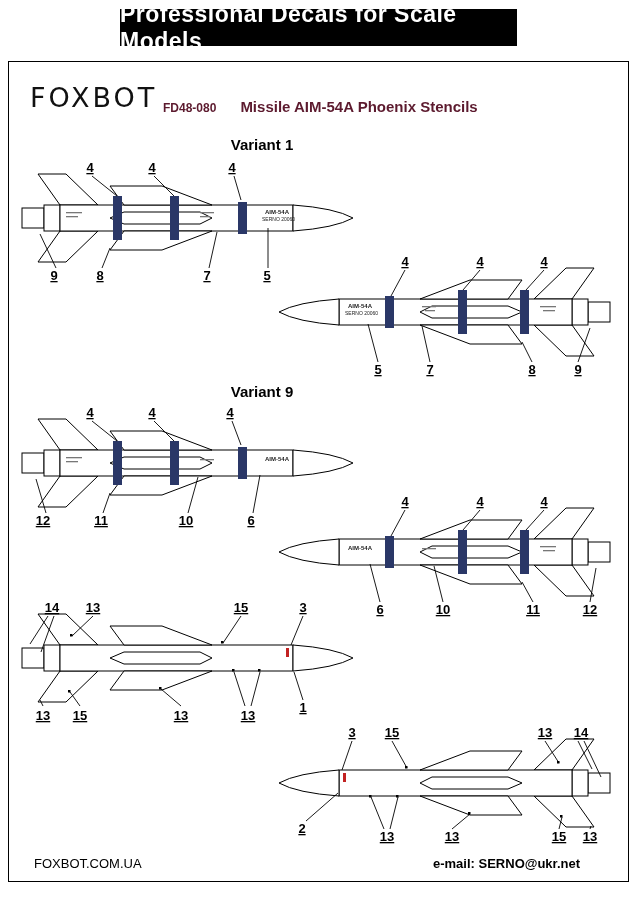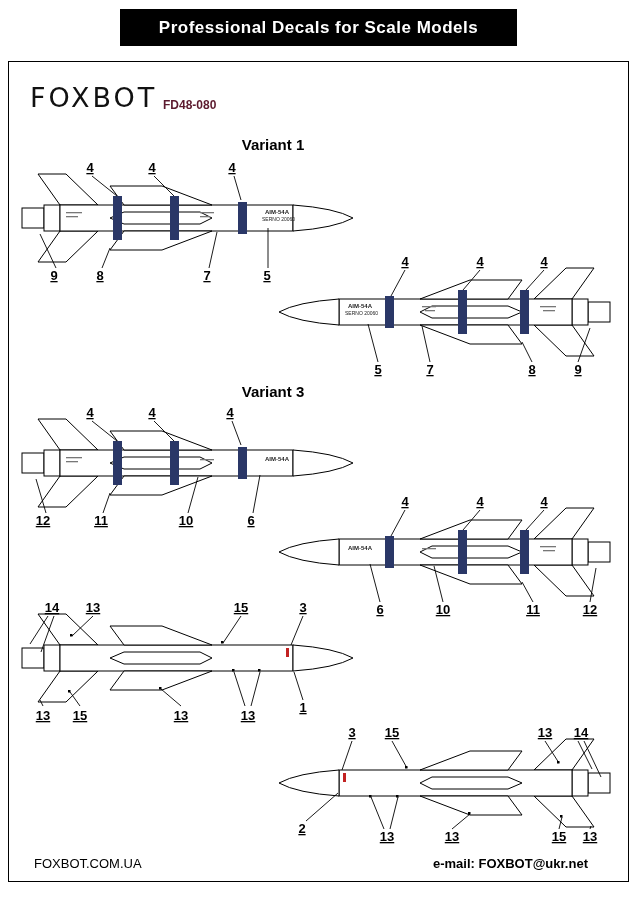--- a/index.html
+++ b/index.html
@@ -5,39 +5,39 @@
   * { margin:0; padding:0; box-sizing:border-box; }
   html,body { background:#ffffff; }
   body {
     width:637px; height:900px; position:relative;
     font-family:"Liberation Sans", sans-serif; color:#000;
     overflow:hidden;
   }
   .header-bar {
     position:absolute; left:120px; top:9px; width:397px; height:37px;
     background:#000; color:#fff; display:flex; align-items:center; justify-content:center;
-    font-size:17px; font-weight:bold; letter-spacing:0.5px;
+    font-size:23px; font-weight:bold; letter-spacing:0.5px;
   }
   .content-border {
     position:absolute; left:8px; top:61px; width:621px; height:821px;
     border:1px solid #000; background:#fff;
   }
   .logo {
     position:absolute; left:30px; top:82px;
     font-family:"DejaVu Sans", sans-serif; font-weight:normal;
     font-size:27px; letter-spacing:3px; color:#111;
   }
   .title-row {
     position:absolute; left:163px; top:98px;
     display:flex; align-items:flex-end; gap:24px; color:#5c1a2e;
   }
   .title-code { font-size:12px; font-weight:bold; }
   .title-main { font-size:15px; font-weight:bold; }
   .variant-heading {
-    position:absolute; left:16px; width:514px; text-align:center;
+    position:absolute; left:5px; width:514px; text-align:center;
     font-size:15px; font-weight:bold;
   }
   #variant1-heading { top:136px; }
   #variant2-heading { top:383px; }
   .fig { position:absolute; width:350px; height:128px; }
   svg text { font-family:"Liberation Sans", sans-serif; }
   .shape { fill:#fff; stroke:#000; stroke-width:1; }
   .leader { stroke:#000; stroke-width:0.9; }
   .band { fill:#2a3767; }
   .smudge { fill:#777; }
@@ -71,24 +71,25 @@
 <div class="header-bar">
   <span>Professional Decals for Scale Models</span>
 </div>
 
 <div class="content-border"></div>
 
 <div class="logo">FOXBOT</div>
 
 <div class="title-row">
   <span class="title-code">FD48-080</span>
+  <span class="title-main">Missile AIM-54A Phoenix Stencils</span>
 </div>
 
 <div id="variant1-heading" class="variant-heading">Variant 1</div>
-<div id="variant2-heading" class="variant-heading">Variant 3</div>
+<div id="variant2-heading" class="variant-heading">Variant 9</div>
 
 <div class="fig" style="left:10px;top:158px">
 <svg viewBox="0 0 350 128" width="350" height="128">
   <use href="#missile-right"></use>
   <rect class="band" x="103" y="38" width="9" height="44"></rect>
   <rect class="band" x="160" y="38" width="9" height="44"></rect>
   <rect class="band" x="228" y="44" width="9" height="32"></rect>
   <rect class="smudge" x="56" y="54" width="16" height="1.3"></rect>
   <rect class="smudge" x="56" y="58" width="12" height="1.3"></rect>
   <rect class="smudge" x="190" y="54" width="14" height="1.3"></rect>
@@ -255,13 +256,13 @@
   <text class="callout" x="309" y="14" text-anchor="middle">14</text>
   <text class="callout" x="30" y="110" text-anchor="middle">2</text>
   <text class="callout" x="115" y="118" text-anchor="middle">13</text>
   <text class="callout" x="180" y="118" text-anchor="middle">13</text>
   <text class="callout" x="287" y="118" text-anchor="middle">15</text>
   <text class="callout" x="318" y="118" text-anchor="middle">13</text>
 </svg>
 </div>
 
 <div class="footer-site">FOXBOT.COM.UA</div>
-<div class="footer-email">e-mail: FOXBOT@ukr.net</div>
+<div class="footer-email">e-mail: SERNO@ukr.net</div>
 
 </body></html>

